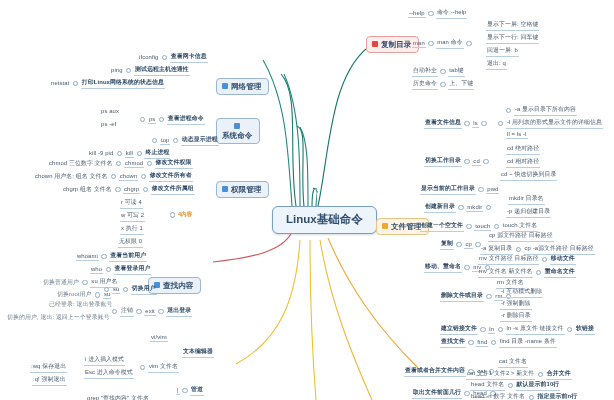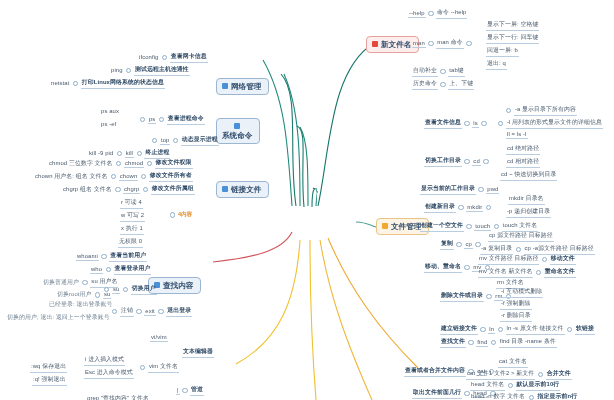--- a/index.html
+++ b/index.html
@@ -76,20 +76,21 @@
 
       <path d="M356 222 C365 222 370 225 376 227" stroke="#4f9f8f"></path>
 
       <path d="M300 240 C296 300 280 340 236 364" stroke="#f0c030"></path>
       <path d="M310 240 C310 300 312 350 316 400" stroke="#f0c030"></path>
       <path d="M320 240 C330 300 350 350 372 400" stroke="#f0b83a"></path>
       <path d="M328 238 C350 290 380 330 418 368" stroke="#f0a830"></path>
     </g>
   </svg>
 
+  <div class="node root">Linux基础命令</div>
 
   <div class="node topic" style="left:216px;top:62px;margin-top:16px;">
     <span class="tchip" style="background:#4a90d9;"></span>
     <span>网络管理</span>
   </div>
   <div class="row" style="left:138px;top:52px;">
     <span class="leaf plain">ifconfig</span>
     <span class="dot"></span>
     <span class="leaf b">查看网卡信息</span>
   </div>
@@ -129,21 +130,21 @@
   <div class="row" style="left:88px;top:148px;">
     <span class="leaf plain">kill -9 pid</span>
     <span class="dot"></span>
     <span class="leaf">kill</span>
     <span class="dot"></span>
     <span class="leaf b">终止进程</span>
   </div>
 
   <div class="node topic" style="left:216px;top:181px;">
     <span class="tchip" style="background:#4a90d9;"></span>
-    <span>链接文件</span>
+    <span>权限管理</span>
   </div>
   <div class="row" style="left:48px;top:158px;">
     <span class="leaf plain">chmod 三位数字 文件名</span>
     <span class="dot"></span>
     <span class="leaf">chmod</span>
     <span class="dot"></span>
     <span class="leaf b">修改文件权限</span>
   </div>
   <div class="row" style="left:34px;top:171px;">
     <span class="leaf plain">chown 用户名: 组名 文件名</span>
@@ -217,21 +218,21 @@
     <span class="dot"></span>
     <span class="leaf">注销</span>
     <span class="dot"></span>
     <span class="leaf">exit</span>
     <span class="dot"></span>
     <span class="leaf b">退出登录</span>
   </div>
 
   <div class="node topic" style="left:366px;top:36px;border-color:#e8a09c;background:#fdeeee;">
     <span class="tchip" style="background:#e8453c;"></span>
-    <span>新文件名</span>
+    <span>复制目录</span>
   </div>
   <div class="row" style="left:408px;top:8px;">
     <span class="leaf">--help</span>
     <span class="dot"></span>
     <span class="leaf">命令 --help</span>
   </div>
   <div class="row" style="left:412px;top:38px;">
     <span class="leaf">man</span>
     <span class="dot"></span>
     <span class="leaf">man 命令</span>

